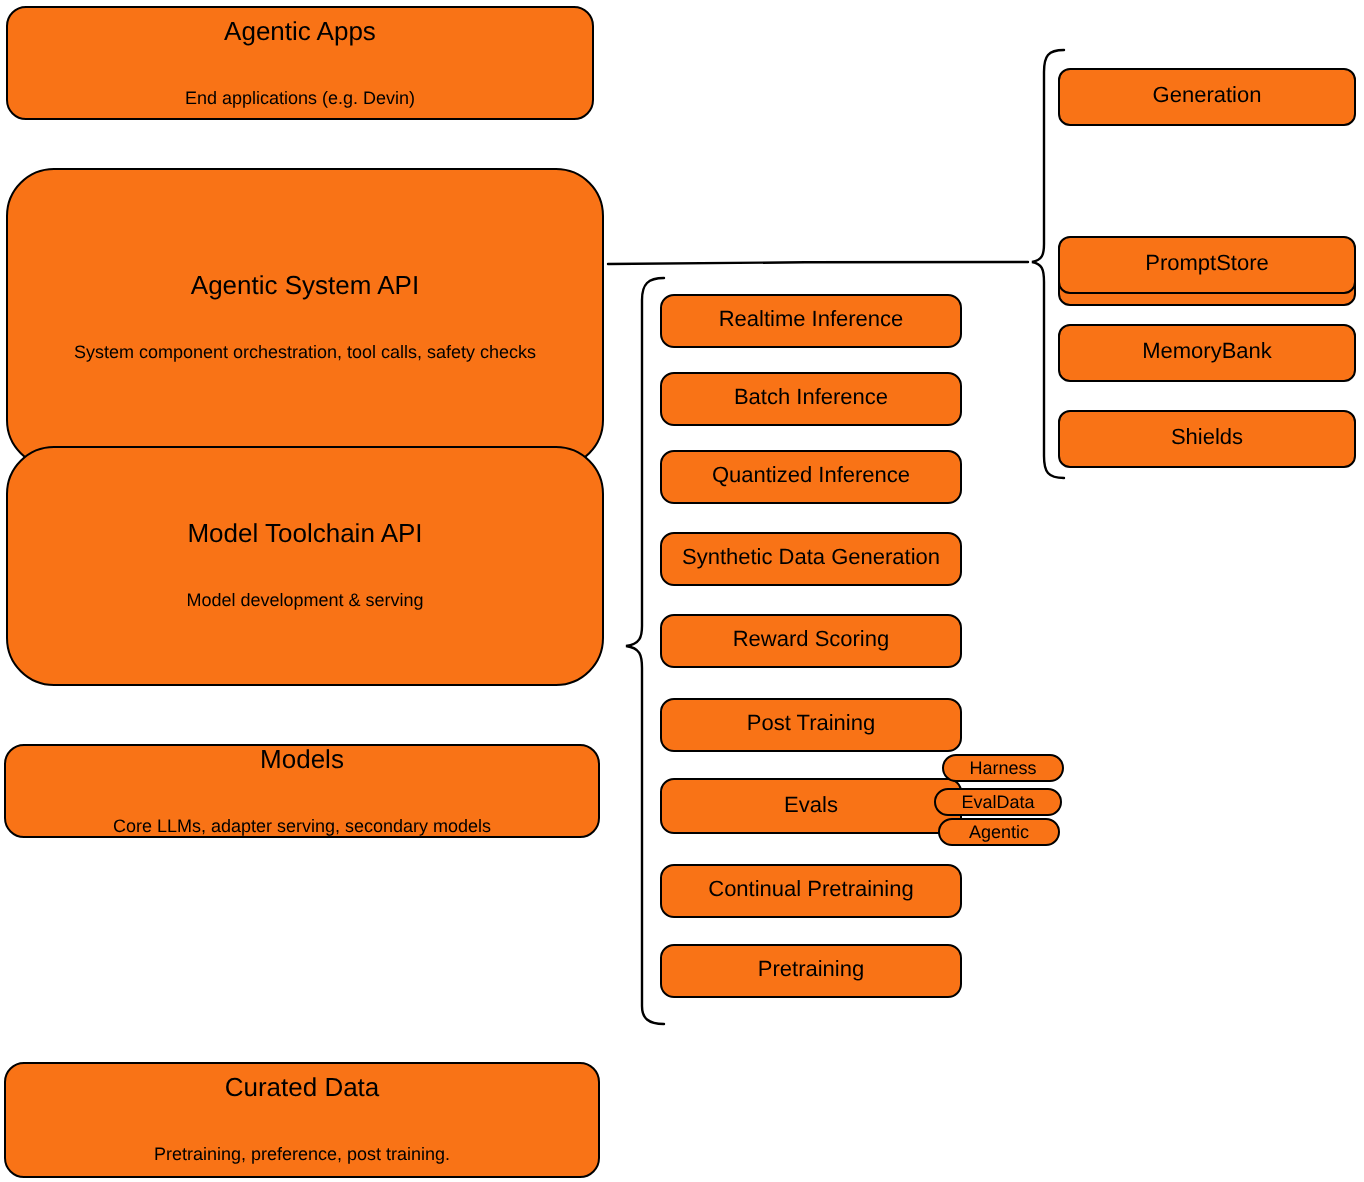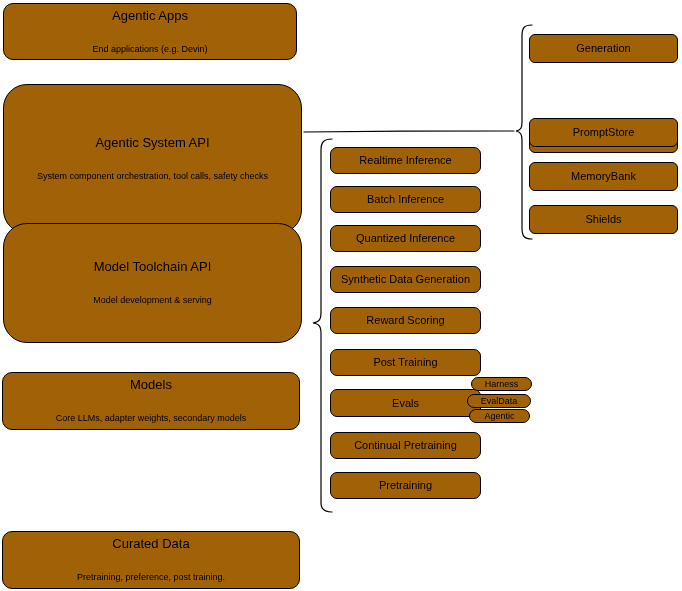--- a/index.html
+++ b/index.html
@@ -20,21 +20,21 @@
     position: absolute;
     left: 0;
     top: 0;
     width: 682px;
     height: 591px;
     z-index: 0;
   }
   .node {
     position: absolute;
     box-sizing: border-box;
-    background: #a16207;
+    background: #f97316;
     border: 1.2px solid #000000;
     display: flex;
     flex-direction: column;
     align-items: center;
     justify-content: center;
     text-align: right;
     z-index: 1;
     line-height: 1.15;
   }
   .node.big   { border-radius: 24px; }
@@ -69,23 +69,23 @@
   <div class="node big" style="left:3px; top:84px; width:299px; height:150px;">
     <div class="title">Agentic System API</div>
     <div class="subtitle">System component orchestration, tool calls, safety checks</div>
   </div>
 
   <div class="node big" style="left:3px; top:223px; width:299px; height:120px;">
     <div class="title">Model Toolchain API</div>
     <div class="subtitle">Model development &amp; serving</div>
   </div>
 
-  <div class="node panel" style="left:2px; top:372px; width:298px; height:58px;">
+  <div class="node panel" style="left:2px; top:372px; width:298px; height:47px;">
     <div class="title">Models</div>
-    <div class="subtitle">Core LLMs, adapter weights, secondary models</div>
+    <div class="subtitle">Core LLMs, adapter serving, secondary models</div>
   </div>
 
 
   <div class="node panel" style="left:2px; top:531px; width:298px; height:58px;">
     <div class="title">Curated Data</div>
     <div class="subtitle">Pretraining, preference, post training.</div>
   </div>
 
   <div class="node mid" style="left:330px; top:147px; width:151px; height:27px;">Realtime Inference</div>
 

